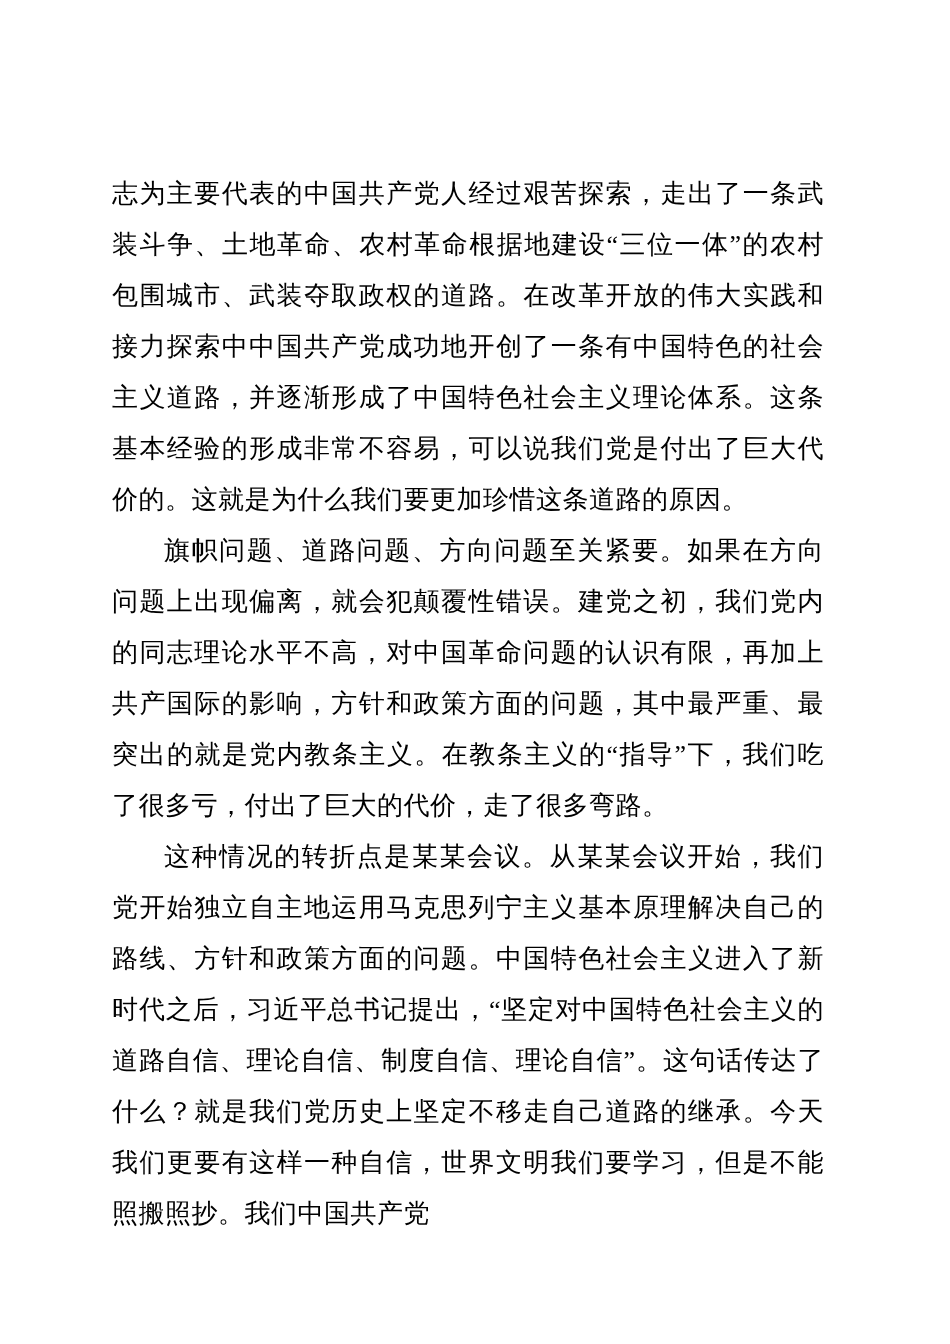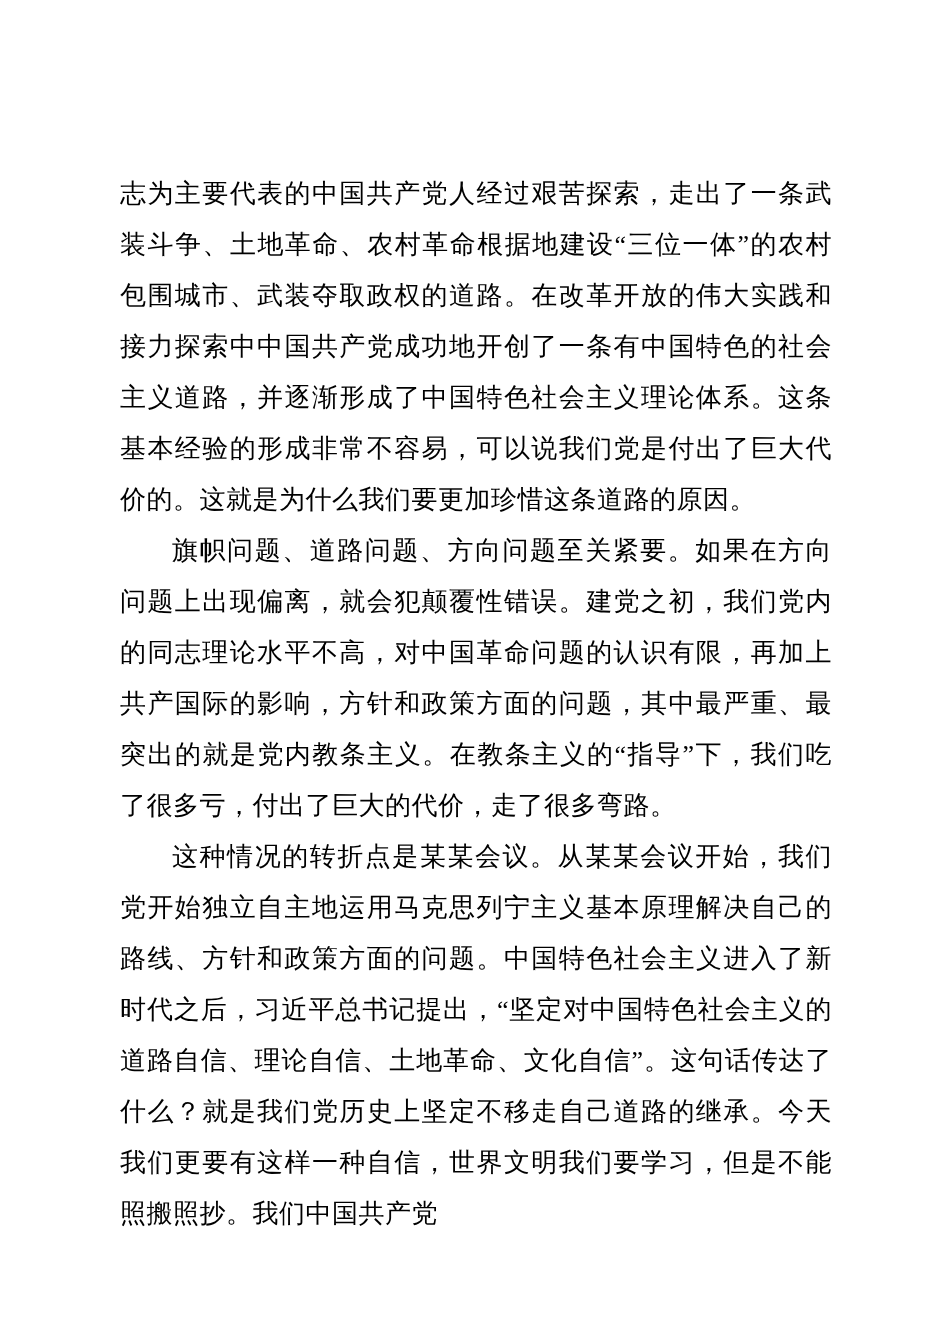--- a/index.html
+++ b/index.html
@@ -11,21 +11,21 @@
     position: relative;
     width: 950px;
     height: 1344px;
     margin: 0 auto;
     background: #ffffff;
     overflow: hidden;
     box-sizing: border-box;
   }
   .content {
     position: absolute;
-    left: 120px;
+    left: 112px;
     top: 168px;
     width: 712px;
     color: #000000;
     font-family: "Liberation Serif", "DejaVu Serif", serif;
     font-size: 26px;
     line-height: 51px;
     text-align: justify;
     letter-spacing: 0.5px;
   }
   .para {
@@ -37,15 +37,15 @@
     text-indent: 2em;
   }
 </style>
 </head>
 <body>
 
 <div class="page">
   <div class="content">
     <p class="para">志为主要代表的中国共产党人经过艰苦探索，走出了一条武装斗争、土地革命、农村革命根据地建设“三位一体”的农村包围城市、武装夺取政权的道路。在改革开放的伟大实践和接力探索中中国共产党成功地开创了一条有中国特色的社会主义道路，并逐渐形成了中国特色社会主义理论体系。这条基本经验的形成非常不容易，可以说我们党是付出了巨大代价的。这就是为什么我们要更加珍惜这条道路的原因。</p>
     <p class="para indent">旗帜问题、道路问题、方向问题至关紧要。如果在方向问题上出现偏离，就会犯颠覆性错误。建党之初，我们党内的同志理论水平不高，对中国革命问题的认识有限，再加上共产国际的影响，方针和政策方面的问题，其中最严重、最突出的就是党内教条主义。在教条主义的“指导”下，我们吃了很多亏，付出了巨大的代价，走了很多弯路。</p>
-    <p class="para indent">这种情况的转折点是某某会议。从某某会议开始，我们党开始独立自主地运用马克思列宁主义基本原理解决自己的路线、方针和政策方面的问题。中国特色社会主义进入了新时代之后，习近平总书记提出，“坚定对中国特色社会主义的道路自信、理论自信、土地革命、文化自信”。这句话传达了什么？就是我们党历史上坚定不移走自己道路的继承。今天我们更要有这样一种自信，世界文明我们要学习，但是不能照搬照抄。我们中国共产党</p>
+    <p class="para indent">这种情况的转折点是某某会议。从某某会议开始，我们党开始独立自主地运用马克思列宁主义基本原理解决自己的路线、方针和政策方面的问题。中国特色社会主义进入了新时代之后，习近平总书记提出，“坚定对中国特色社会主义的道路自信、理论自信、制度自信、理论自信”。这句话传达了什么？就是我们党历史上坚定不移走自己道路的继承。今天我们更要有这样一种自信，世界文明我们要学习，但是不能照搬照抄。我们中国共产党</p>
   </div>
 </div>
 
 </body></html>

